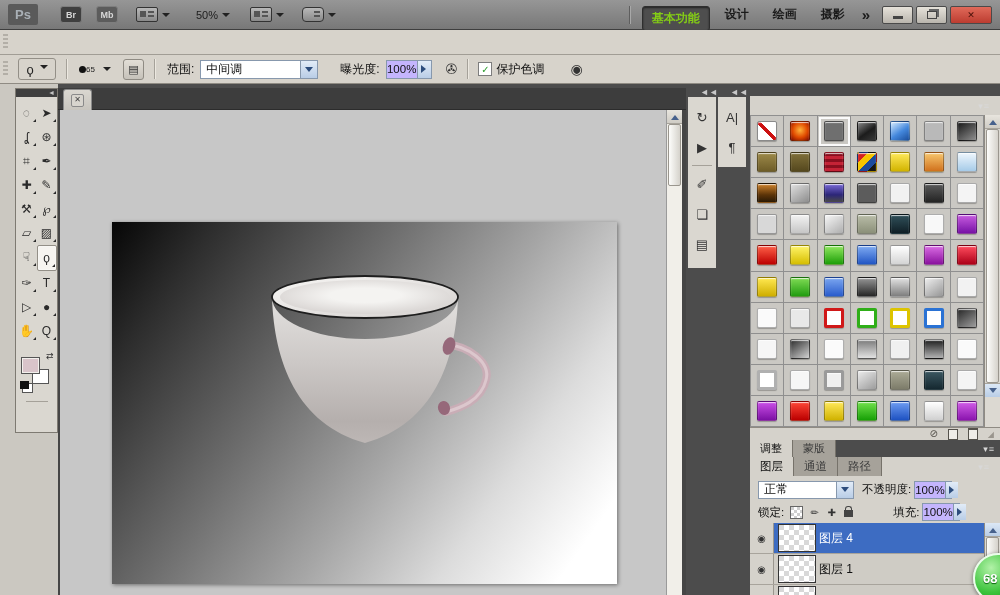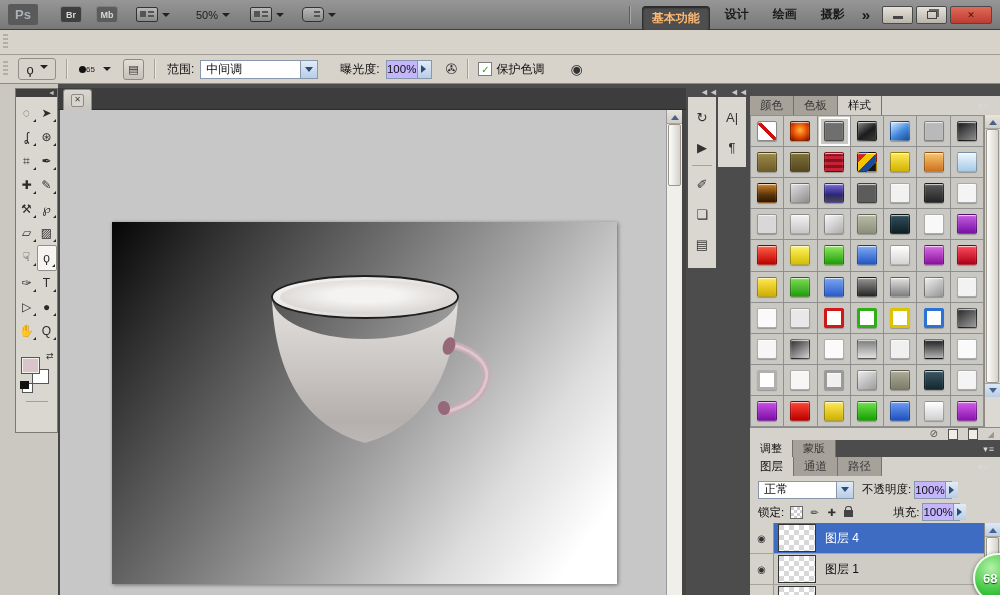--- a/index.html
+++ b/index.html
@@ -16,21 +16,21 @@
   .appbtn.mb{margin-left:14px;background:#5c5c5c;}
   .tbico{margin-left:18px;width:20px;height:13px;border:1px solid #333;border-radius:2px;
          background:linear-gradient(#b8b8b8,#8a8a8a);position:relative;}
   .tbico i{position:absolute;left:3px;top:3px;width:6px;height:6px;background:#555;}
   .tbico b{position:absolute;right:3px;top:3px;width:6px;height:2px;background:#555;box-shadow:0 4px 0 #555;}
   .dd{margin-left:4px;width:0;height:0;border:4px solid transparent;border-top-color:#222;margin-top:4px;}
   .zoomtxt{margin-left:26px;font-size:11px;color:#1d1d1d;}
   .tbsep{margin-left:14px;width:1px;height:18px;background:#5e5e5e;box-shadow:1px 0 0 #a8a8a8;}
   #workspaces{display:flex;align-items:center;gap:6px;margin-left:12px;}
   .wsbtn{font-size:12px;font-weight:bold;color:#1b1b1b;padding:3px 9px;border-radius:3px;cursor:default;}
-  .wsbtn.on{background:#4e4e4e;color:#fdba74;border:1px solid #2e2e2e;box-shadow:inset 0 1px 2px #222;margin-top:8px;}
+  .wsbtn.on{background:#4e4e4e;color:#84cc16;border:1px solid #2e2e2e;box-shadow:inset 0 1px 2px #222;margin-top:8px;}
   .chev{font-size:15px;font-weight:bold;color:#1b1b1b;margin:0 12px 0 8px;}
   .winbtns{display:flex;gap:3px;margin-right:8px;}
   .wbtn{width:29px;height:16px;border:1px solid #4a4a4a;border-radius:2px;background:linear-gradient(#e6e2da,#b9b5ad);
         display:flex;align-items:center;justify-content:center;font-size:9px;color:#333;font-weight:bold;}
   .wbtn.close{background:linear-gradient(#e06a5a,#bc3c30);color:#481008;width:40px;}
   .wbtn .bar{width:10px;height:3px;background:#444;margin-top:6px;}
   .wbtn .rest{width:8px;height:6px;border:1px solid #444;box-shadow:2px -2px 0 -0px #666;}
   
   #menubar{left:0;top:30px;width:1000px;height:25px;background:#d7d3cb;border-bottom:1px solid #a19d95;
            display:flex;align-items:center;box-sizing:border-box;}
@@ -140,21 +140,21 @@
   .lk-lock::before{content:'';position:absolute;left:1px;top:-4px;width:5px;height:4px;border:1.5px solid #444;
      border-bottom:none;border-radius:3px 3px 0 0;}
   #layer-list{position:absolute;left:0;top:47px;width:234px;height:72px;}
   .lrow{height:31px;display:flex;align-items:center;background:#cfccc5;border-bottom:1px solid #a8a49c;box-sizing:border-box;}
   .lrow.on{background:#3d6cc2;}
   .lrow.on .lname{color:#fff;}
   .leye{width:24px;height:100%;background:#d5d2cb;border-right:1px solid #9a968e;display:flex;align-items:center;
         justify-content:center;font-size:10px;color:#333;box-sizing:border-box;}
   .lthumb{width:36px;height:26px;margin-left:4px;border:1px solid #333;
           background:repeating-conic-gradient(#fff 0 25%,#d8d8d8 0 50%) 0 0/10px 10px;}
-  .lname{margin-left:9px;font-size:12px;color:#101010;}
+  .lname{margin-left:3px;font-size:12px;color:#101010;}
   #layer-scroll{position:absolute;left:234px;top:47px;width:16px;height:72px;background:#dcd9d2;border-left:1px solid #8f8b83;box-sizing:border-box;}
   
   #badge{left:973px;top:553px;width:50px;height:50px;border-radius:50%;
          background:radial-gradient(circle at 35% 28%,#b2f2a8,#3cc43c 55%,#0f8a12);
          border:2px solid #eafcea;box-shadow:0 1px 4px rgba(0,0,0,.5);box-sizing:border-box;
          display:flex;align-items:center;color:#fff;font-weight:bold;font-size:13px;}
   #badge span{margin-left:8px;text-shadow:0 1px 1px #06600a;}
   .hdrchev{position:absolute;top:88px;font-size:9px;color:#c8c8c8;line-height:8px;}
 </style>
 </head>
@@ -326,25 +326,20 @@
     <span class="dicon">✐</span>
     <span class="dicon">❏</span>
     <span class="dicon">▤</span>
   </div>
 <div id="dock-b" class="abs">
     <span class="dicon">A|</span>
     <span class="dicon">¶</span>
   </div>
 
 <div id="stylespanel" class="abs">
-  <div class="ptabs" id="style-tabs">
-      <span class="ptab">颜色</span>
-      <span class="ptab">色板</span>
-      <span class="ptab on">样式</span>
-    </div>
   <span class="pmenu abs" style="right:5px;top:5px">▾≡</span>
   <div id="style-grid">
       <div class="scell">
         <span class="sw none"></span>
       </div>
       <div class="scell">
         <span class="sw" style="background: radial-gradient(circle at 50% 45%, rgb(255, 178, 58), rgb(224, 74, 0) 55%, rgb(125, 13, 0));"></span>
       </div>
       <div class="scell on">
         <span class="sw" style="background: rgb(111, 111, 111);"></span>

